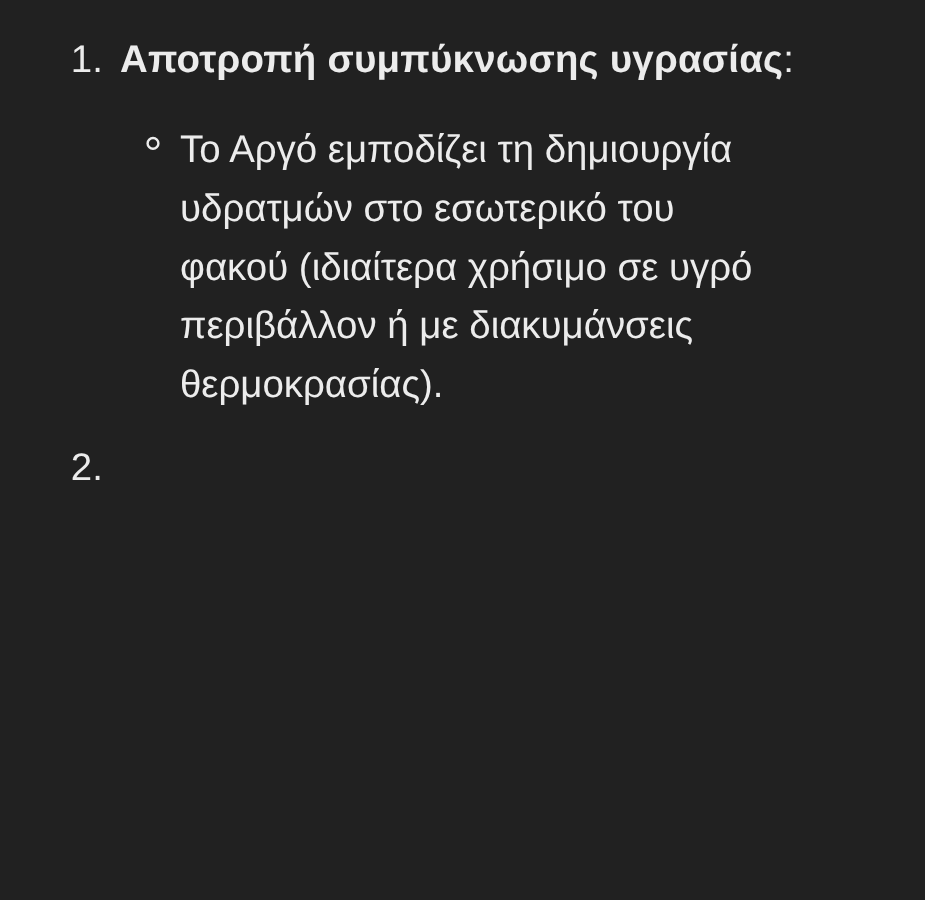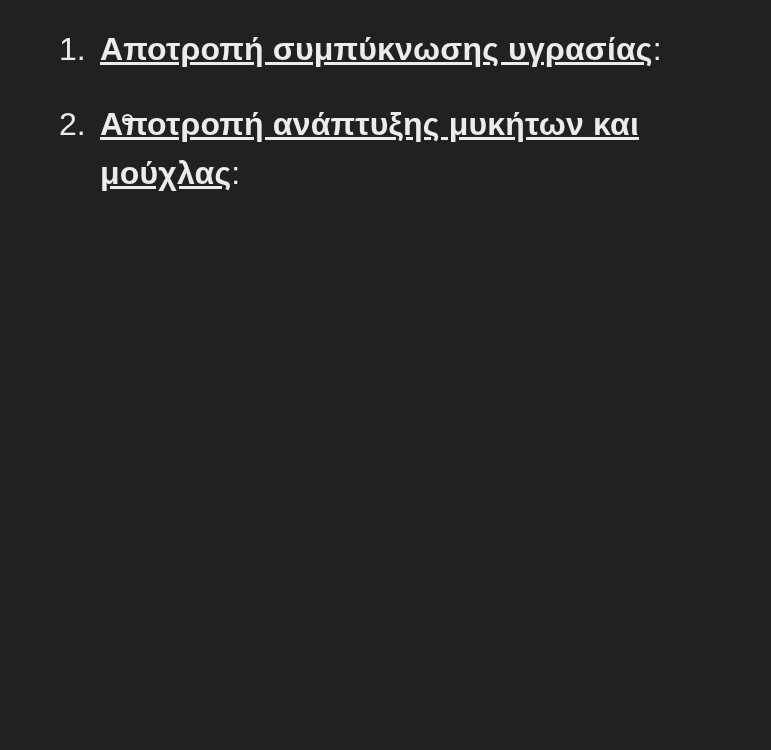--- a/index.html
+++ b/index.html
@@ -61,39 +61,41 @@
     left: 22px;
     top: 14px;
     width: 11px;
     height: 11px;
     box-sizing: border-box;
     border: 2.5px solid #ECECEC;
     border-radius: 50%;
   }
   .pre {
     white-space: pre-line;
-    text-decoration: underline;
   }
 </style>
 </head>
 <body>
 
 <div class="page">
   <ol class="olist">
 
     <li class="oli">
       <span class="marker">1.</span>
       <p class="heading"><strong class="pre">Αποτροπή συμπύκνωσης υγρασίας</strong><span>:</span></p>
       <ul class="sublist">
         <li class="sli">
           <span class="circle"></span>
+          <span class="pre">Το Αργό εμποδίζει τη δημιουργία
+υδρατμών στο εσωτερικό του
+φακού (ιδιαίτερα χρήσιμο σε υγρό
+περιβάλλον ή με διακυμάνσεις
+θερμοκρασίας).</span>
         </li>
       </ul>
     </li>
 
     <li class="oli">
       <span class="marker">2.</span>
-      <p class="heading"><strong class="pre">Αποτροπή ανάπτυξης μυκήτων και
-μούχλας</strong><span>:</span></p>
     </li>
 
   </ol>
 </div>
 
 </body></html>

